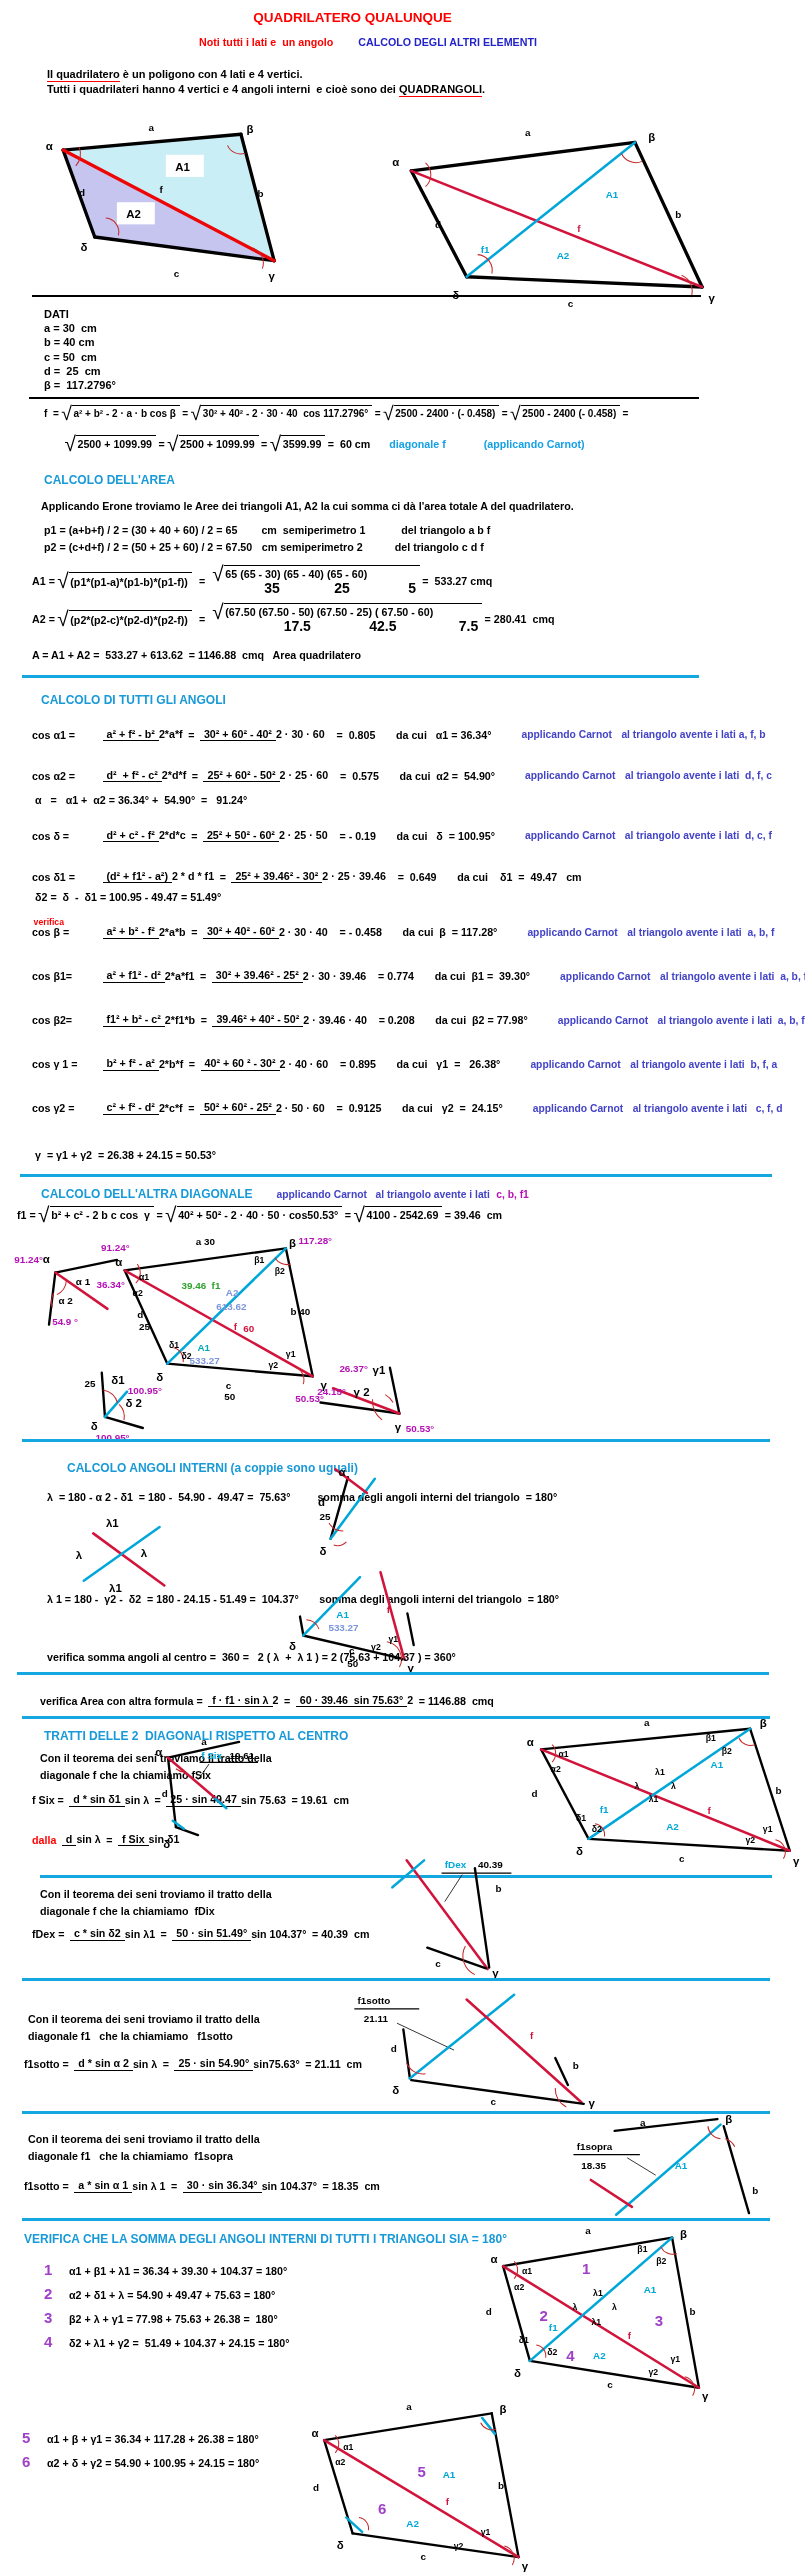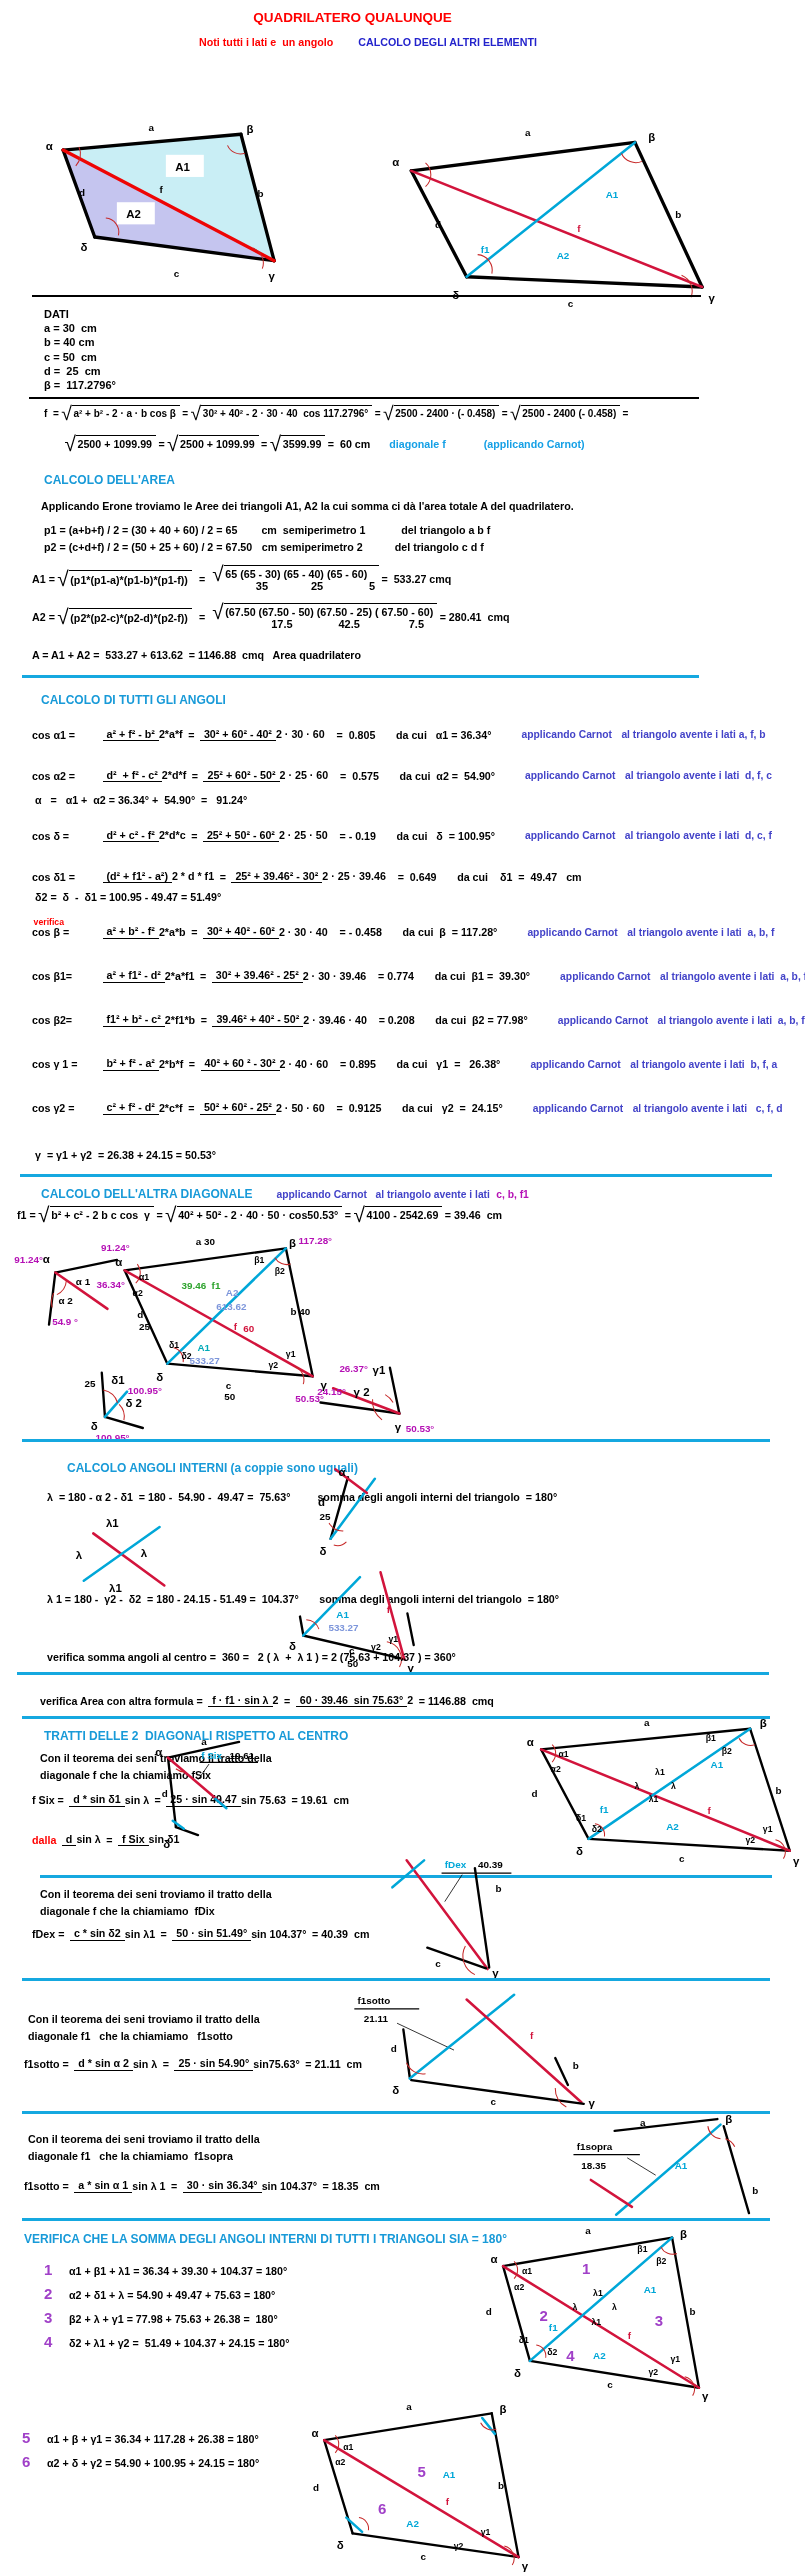--- a/index.html
+++ b/index.html
@@ -17,21 +17,21 @@
   .mag{color:#b511b5;white-space:pre}
   .ured{border-bottom:1.6px solid #f00;padding-bottom:0.8px;white-space:pre}
   .hr{position:absolute;height:1.6px;background:#000}
   .chr{position:absolute;height:3.2px;background:#15a8e0}
   .fr{display:inline-flex;flex-direction:row;text-align:center;margin:0 5.5px;white-space:pre}
   .fr>.n{border-bottom:1.6px solid #000;padding:0 4px 0.8px}
   .fr>.d{padding-top:0.8px}
   .sq{display:inline-flex;margin:0 2.4px;white-space:pre;align-items:flex-start}
   .sq::before{content:"√";font-size:1.95em;font-weight:400;line-height:0.85}
   .sq>.rad{border-top:1.6px solid #000;padding:2.4px 4px 0 1.6px}
-  .sub{display:block;font-size:11px;line-height:1.2;white-space:pre}
+  .sub{display:block;font-size:14px;line-height:1.2;white-space:pre}
   .arow{display:flex;align-items:center;height:41px}
   .g3 .arow{height:44px}
   .lhsw{position:relative;min-width:65px;white-space:pre}
   .pre{position:absolute;top:-9.5px;left:1.6px;color:#f00;font-size:8.7px}
   .res{margin-left:6.3px}
   .dacui{margin-left:20.6px}
   .nt1{margin-left:30px}
   .nt2{margin-left:9.5px}
   .vrow{display:flex;align-items:baseline;height:24px}
   .vnum{color:#a040c8;font-size:15px;width:25px}
@@ -59,20 +59,24 @@
 <body>
 
 <div class="page">
 
   <div class="abs" style="left:0;top:36px;width:736px;text-align:center">
     <span class="red t">Noti tutti i lati e  un angolo</span>
     <span class="blue t" style="margin-left:22px">CALCOLO DEGLI ALTRI ELEMENTI</span>
   </div>
   <div class="abs red" style="left:0;top:9.5px;width:705px;text-align:center;font-size:13.5px">QUADRILATERO QUALUNQUE</div>
 
+  <div class="abs" style="left:47px;top:68px;font-size:11px">
+    <div><span class="ured">Il quadrilatero</span><span class="t"> è un poligono con 4 lati e 4 vertici.</span></div>
+    <div style="margin-top:3.2px"><span class="t">Tutti i quadrilateri hanno 4 vertici e 4 angoli interni  e cioè sono dei </span><span class="ured">QUADRANGOLI</span><span>.</span></div>
+  </div>
 
   <svg class="abs" style="left:41px;top:120px;font-size:13.5px" width="245" height="170" viewBox="0 0 310 215">
     <polygon points="28,38 253,18 295,178" fill="#c9eef5"></polygon>
     <polygon points="28,38 295,178 68,148" fill="#c5c5ef"></polygon>
     <g>
       <line class="s4" x1="28" y1="38" x2="253" y2="18"></line>
         <line class="s4" x1="253" y1="18" x2="295" y2="178"></line>
       <line class="s4" x1="295" y1="178" x2="68" y2="148"></line>
         <line class="s4" x1="68" y1="148" x2="28" y2="38"></line>
     </g>

